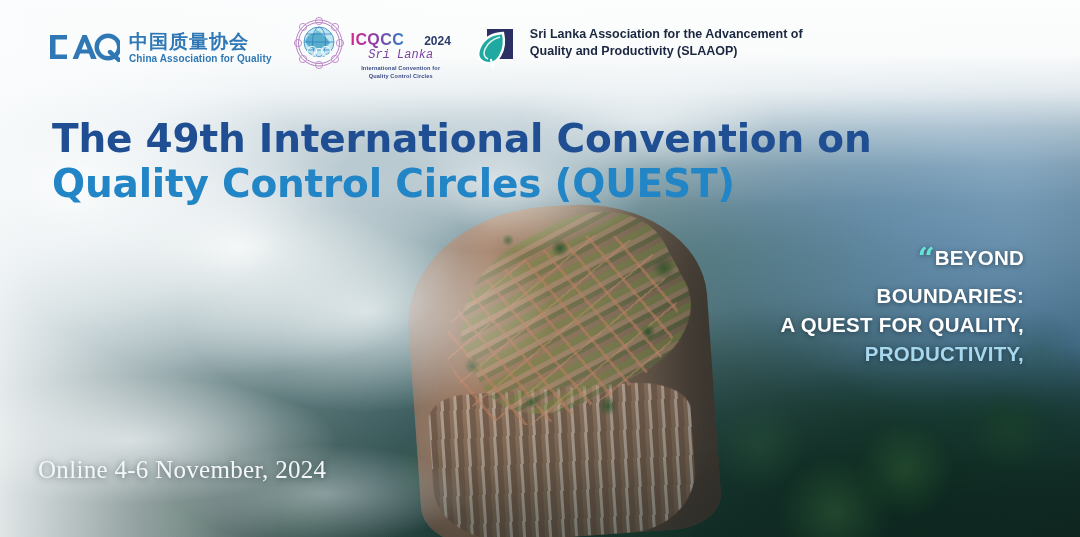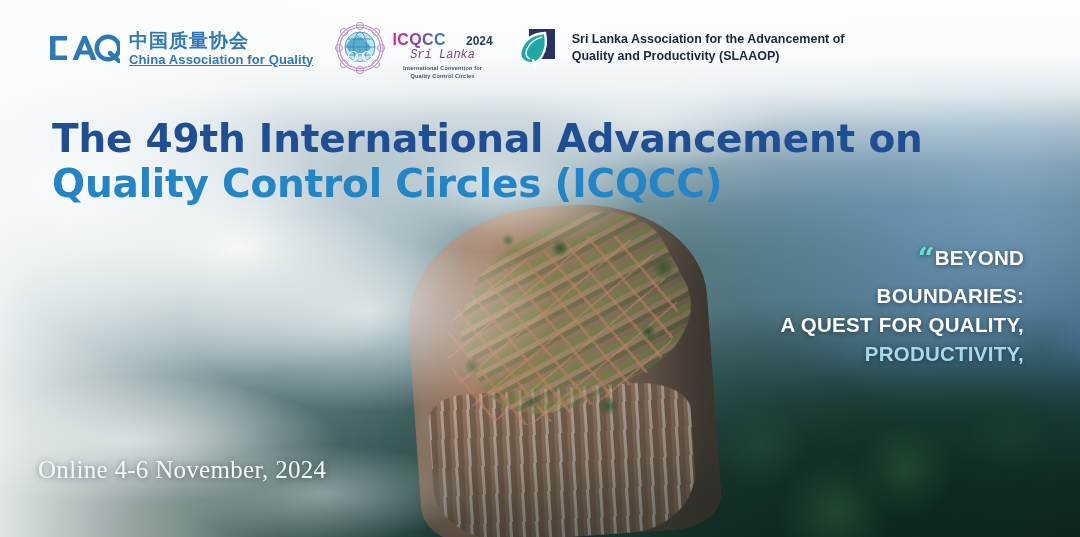--- a/index.html
+++ b/index.html
@@ -150,34 +150,33 @@
       rgba(250,252,253,.88) 0%, rgba(250,252,253,.55) 12%,
       rgba(248,251,253,.18) 26%, rgba(248,251,253,0) 40%);
   }
 
   
   .logo-bar{
     position:absolute; left:0; top:0; width:100%; height:96px;
     display:flex; align-items:center; gap:0;
     padding-left:48px;
   }
-  .logo{ display:flex; align-items:center; }
+  .logo{ display:flex; }
 
   
   .logo-caq{ gap:9px; }
   .caq-mark{ display:block; }
   .caq-text{ display:flex; flex-direction:column; line-height:1; }
   .caq-cn{
     font-size:19px; font-weight:700; color:#2f78b5; letter-spacing:1px;
     font-family:"DejaVu Sans", sans-serif;
   }
   .caq-en{
-    font-size:13px; font-weight:700; color:#2f78b5; letter-spacing:.1px;
+    font-size:10px; font-weight:700; color:#2f78b5; letter-spacing:.1px;
     margin-top:3px;
-    text-decoration:underline;
   }
 
   .logo-sep{ width:22px; }
 
   
   .logo-icqcc{ gap:7px; }
   .icqcc-text{ display:flex; flex-direction:column; align-items:center; line-height:1; }
   .icqcc-row{ display:flex; align-items:baseline; gap:20px;margin-top:16px; }
   .icqcc-word{
     font-size:16px; font-weight:800; letter-spacing:.4px;
@@ -337,22 +336,22 @@
       </svg>
       <div class="slaaop-text">
         <div>Sri Lanka Association for the Advancement of</div>
         <div>Quality and Productivity (SLAAOP)</div>
       </div>
     </div>
 
   </div>
 
   <h1 class="headline">
-    <span class="l1">The 49th International Advancement on</span>
-    <span class="l2">Quality Control Circles (ICQCC)</span>
+    <span class="l1">The 49th International Convention on</span>
+    <span class="l2">Quality Control Circles (QUEST)</span>
   </h1>
 
   <div class="tagline">
     <span class="tl"><span class="quote">“</span><span>BEYOND</span></span>
     <span class="tl">BOUNDARIES:</span>
     <span class="tl">A QUEST FOR QUALITY,</span>
     <span class="tl accent">PRODUCTIVITY,</span>
   </div>
 
   <div class="date">Online 4-6 November, 2024</div>

